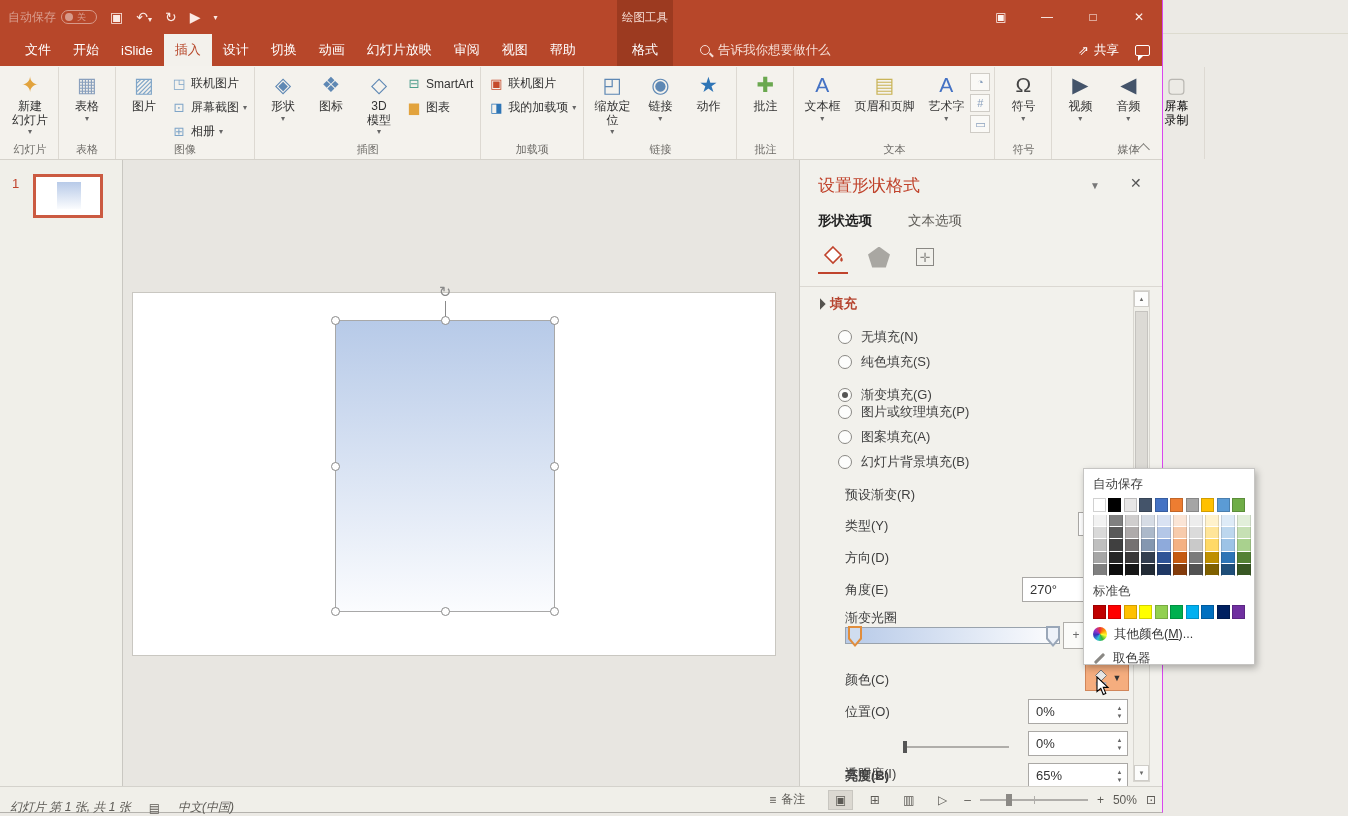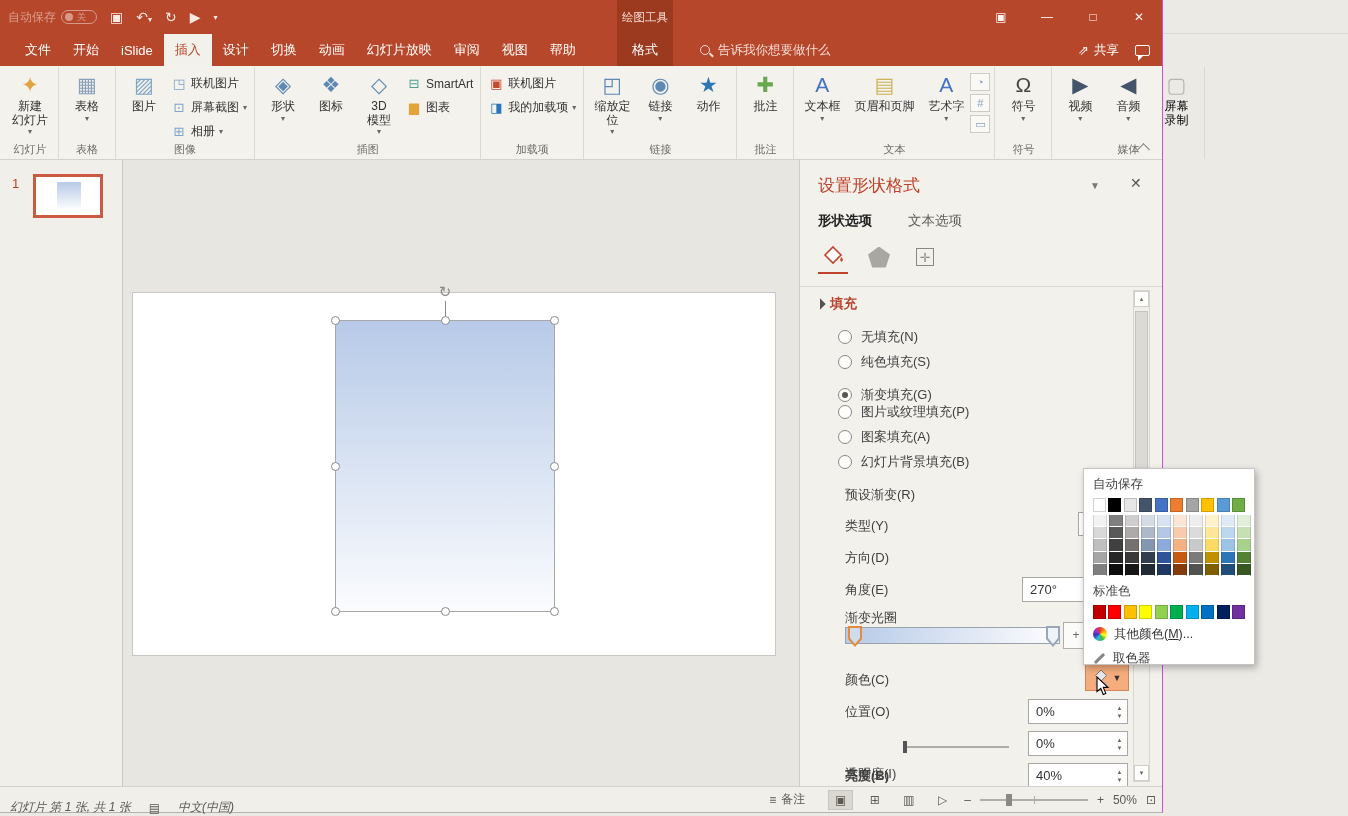--- a/index.html
+++ b/index.html
@@ -492,21 +492,21 @@
       </div>
       <div class="spin" style="left:228px; top:571px; width:100px;">
         <span class="val">0%</span>
         <span class="arrows">
             <span>▲</span>
             <span>▼</span>
           </span>
       </div>
       <div class="prow-label" style="top:607px;font-weight:bold;">亮度(B)</div>
       <div class="spin" style="left:228px; top:603px; width:100px;">
-        <span class="val">40%</span>
+        <span class="val">65%</span>
         <span class="arrows">
             <span>▲</span>
             <span>▼</span>
           </span>
       </div>
 
       <div class="scrollbar">
         <div class="sb-btn" style="top:0;">▲</div>
         <div class="sb-thumb"></div>
         <div class="sb-btn" style="bottom:0;">▼</div>

